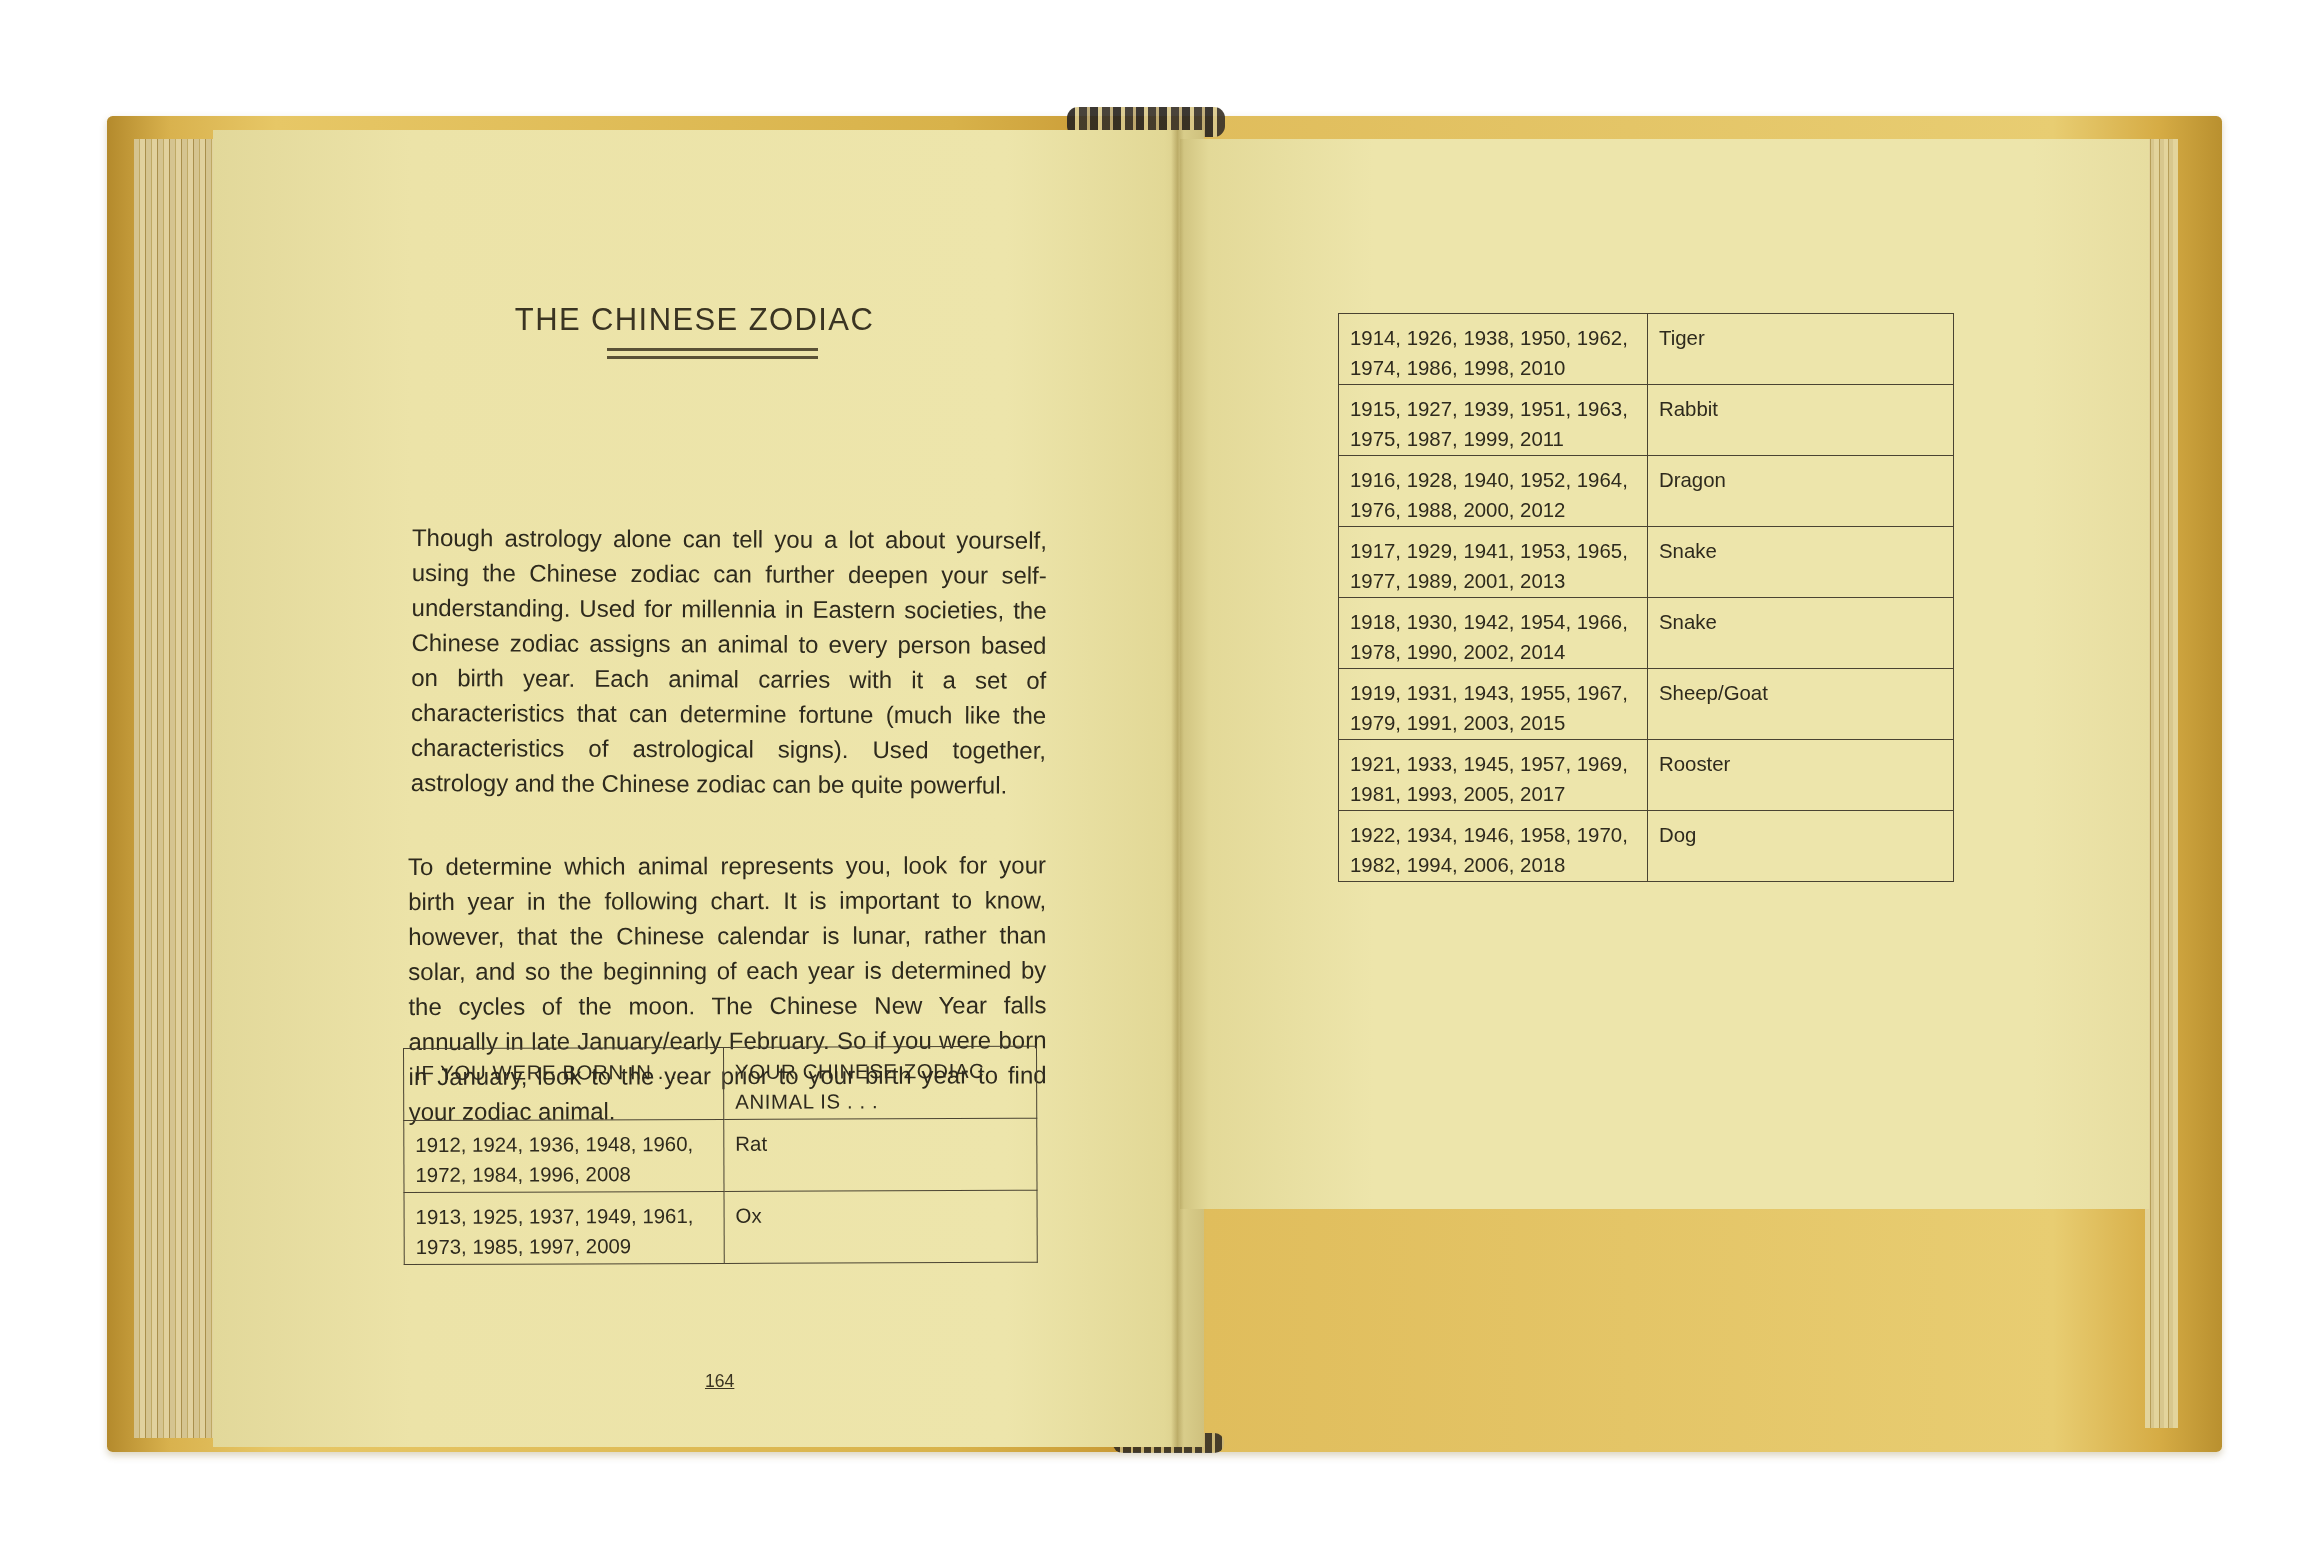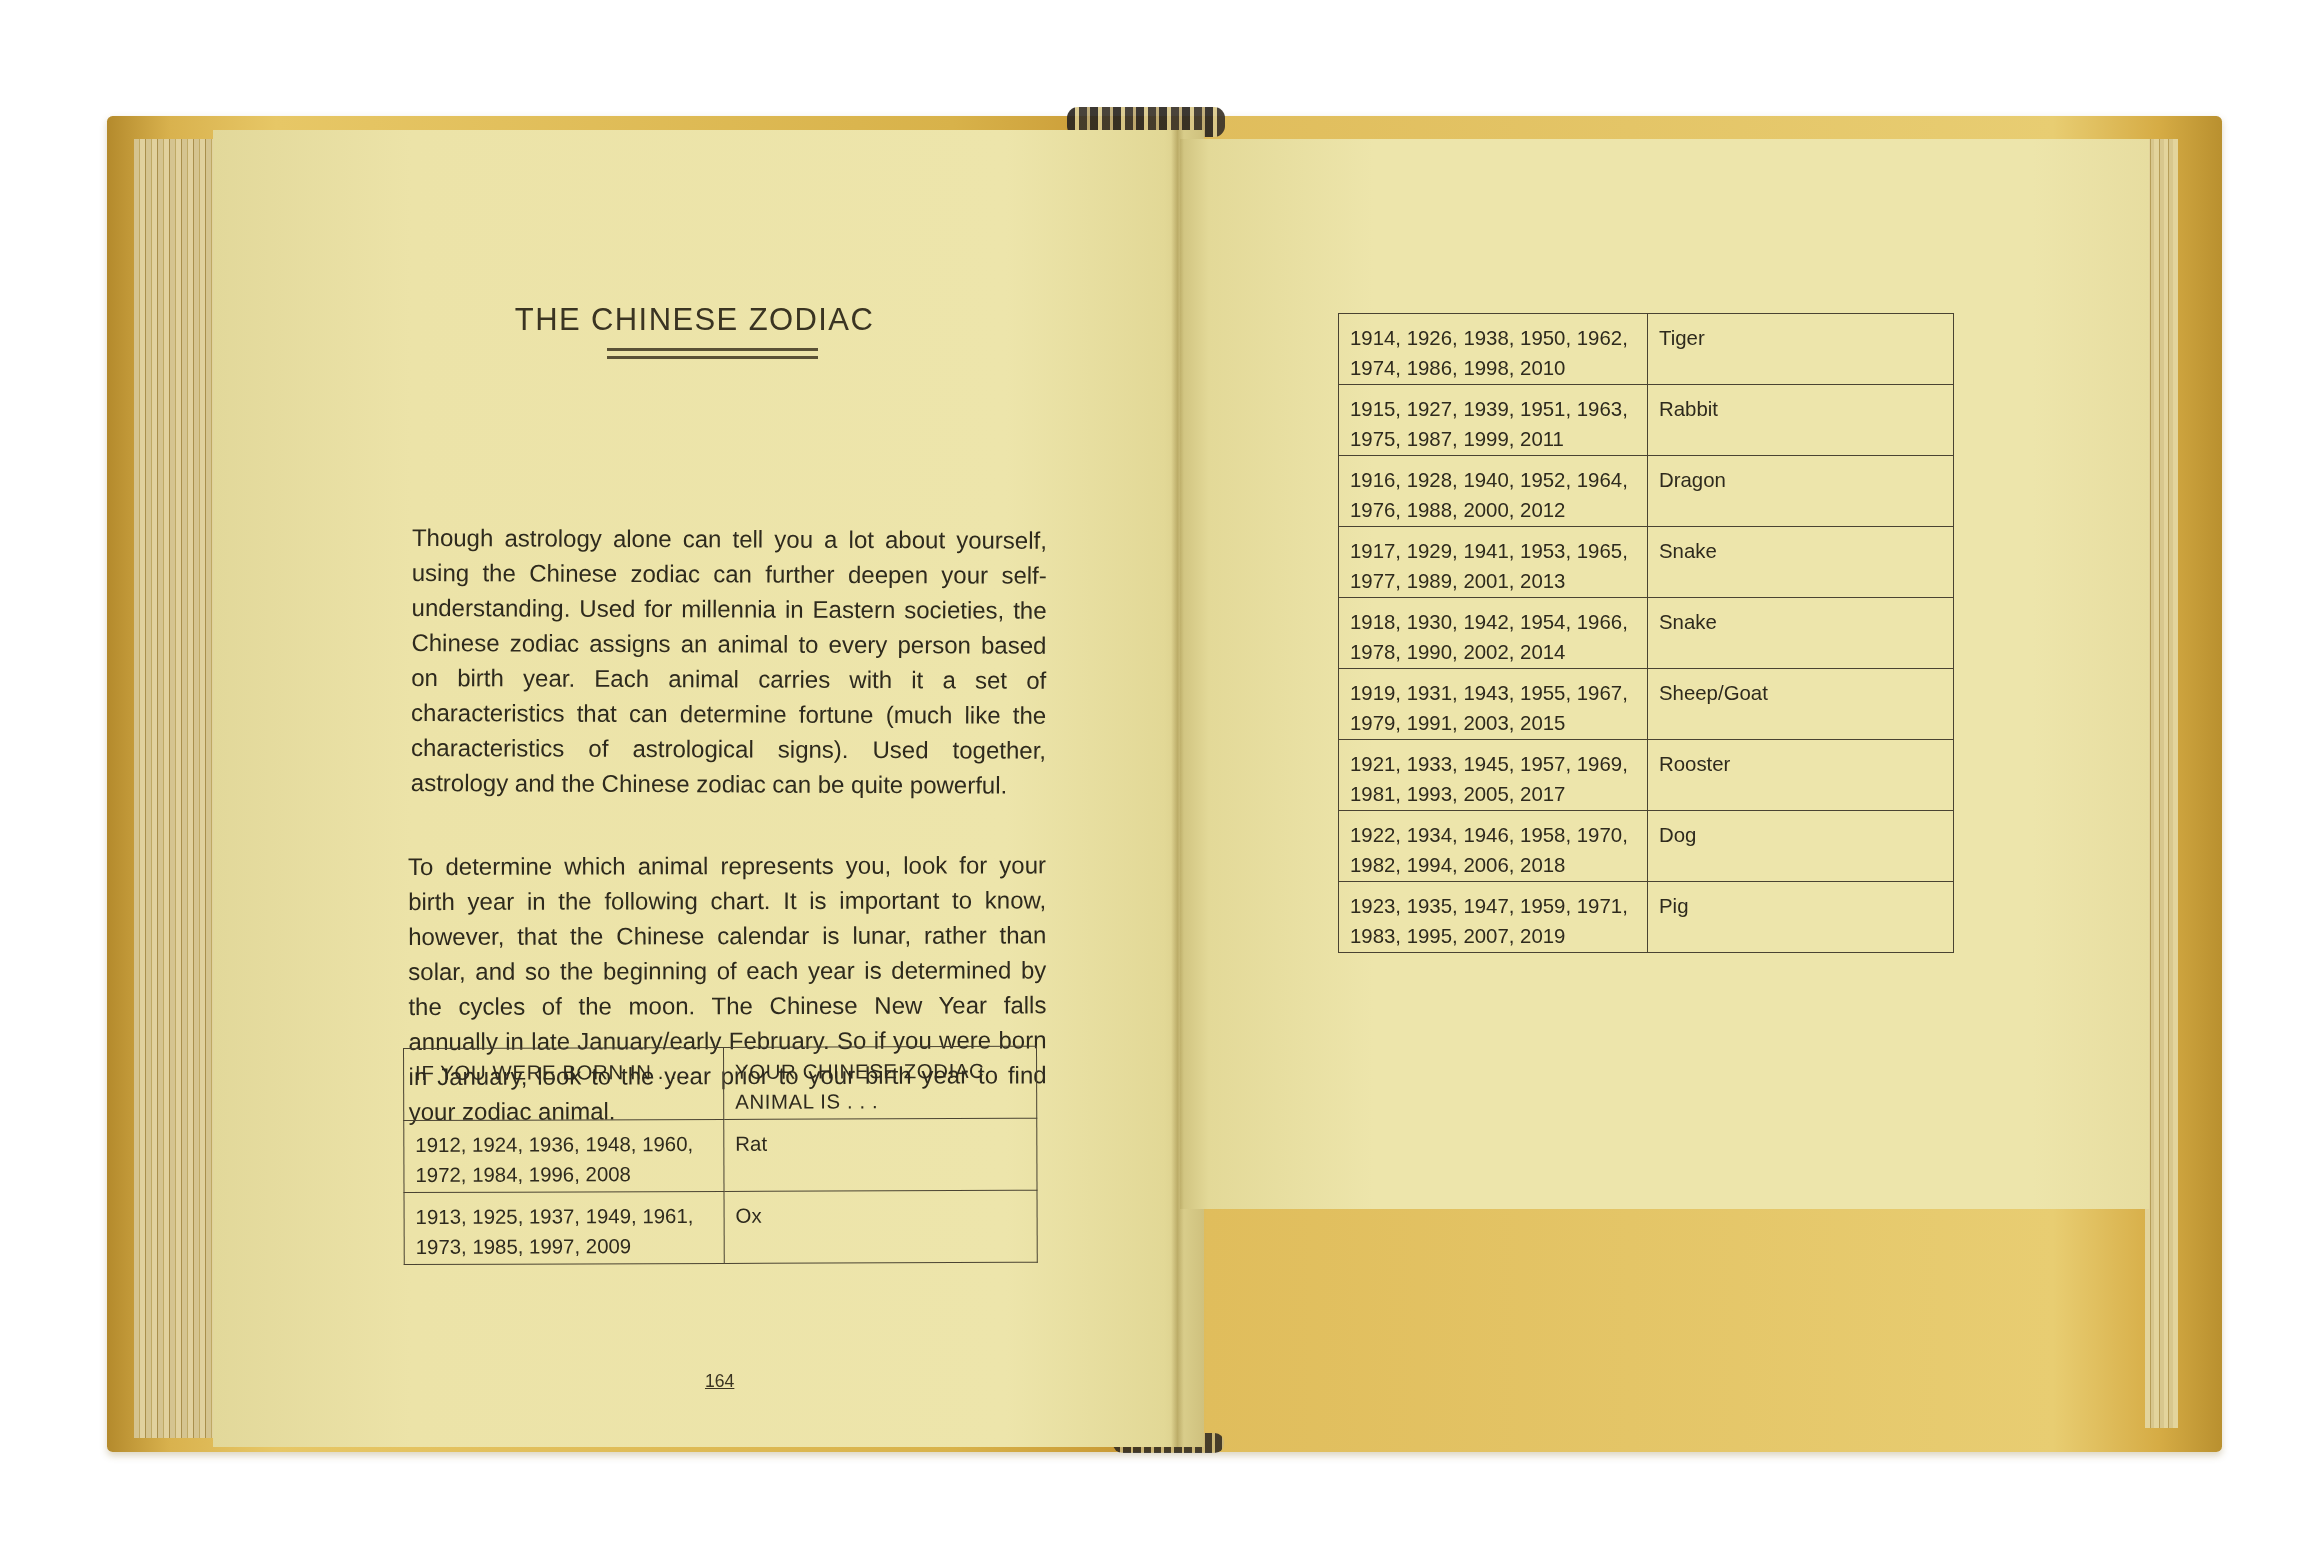--- a/index.html
+++ b/index.html
@@ -154,24 +154,20 @@
           <td>Sheep/Goat</td>
         </tr>
     <tr class="row">
           <td>1921, 1933, 1945, 1957, 1969, 1981, 1993, 2005, 2017</td>
           <td>Rooster</td>
         </tr>
     <tr class="row">
           <td>1922, 1934, 1946, 1958, 1970, 1982, 1994, 2006, 2018</td>
           <td>Dog</td>
         </tr>
-    <tr class="row">
-          <td>1923, 1935, 1947, 1959, 1971, 1983, 1995, 2007, 2019</td>
-          <td>Pig</td>
-        </tr>
   </tbody>
     </table>
 
   <div class="abs pagenum pn-right">102</div>
 </div>
 
 <div class="abs gutter"></div>
 
 
 </body></html>

